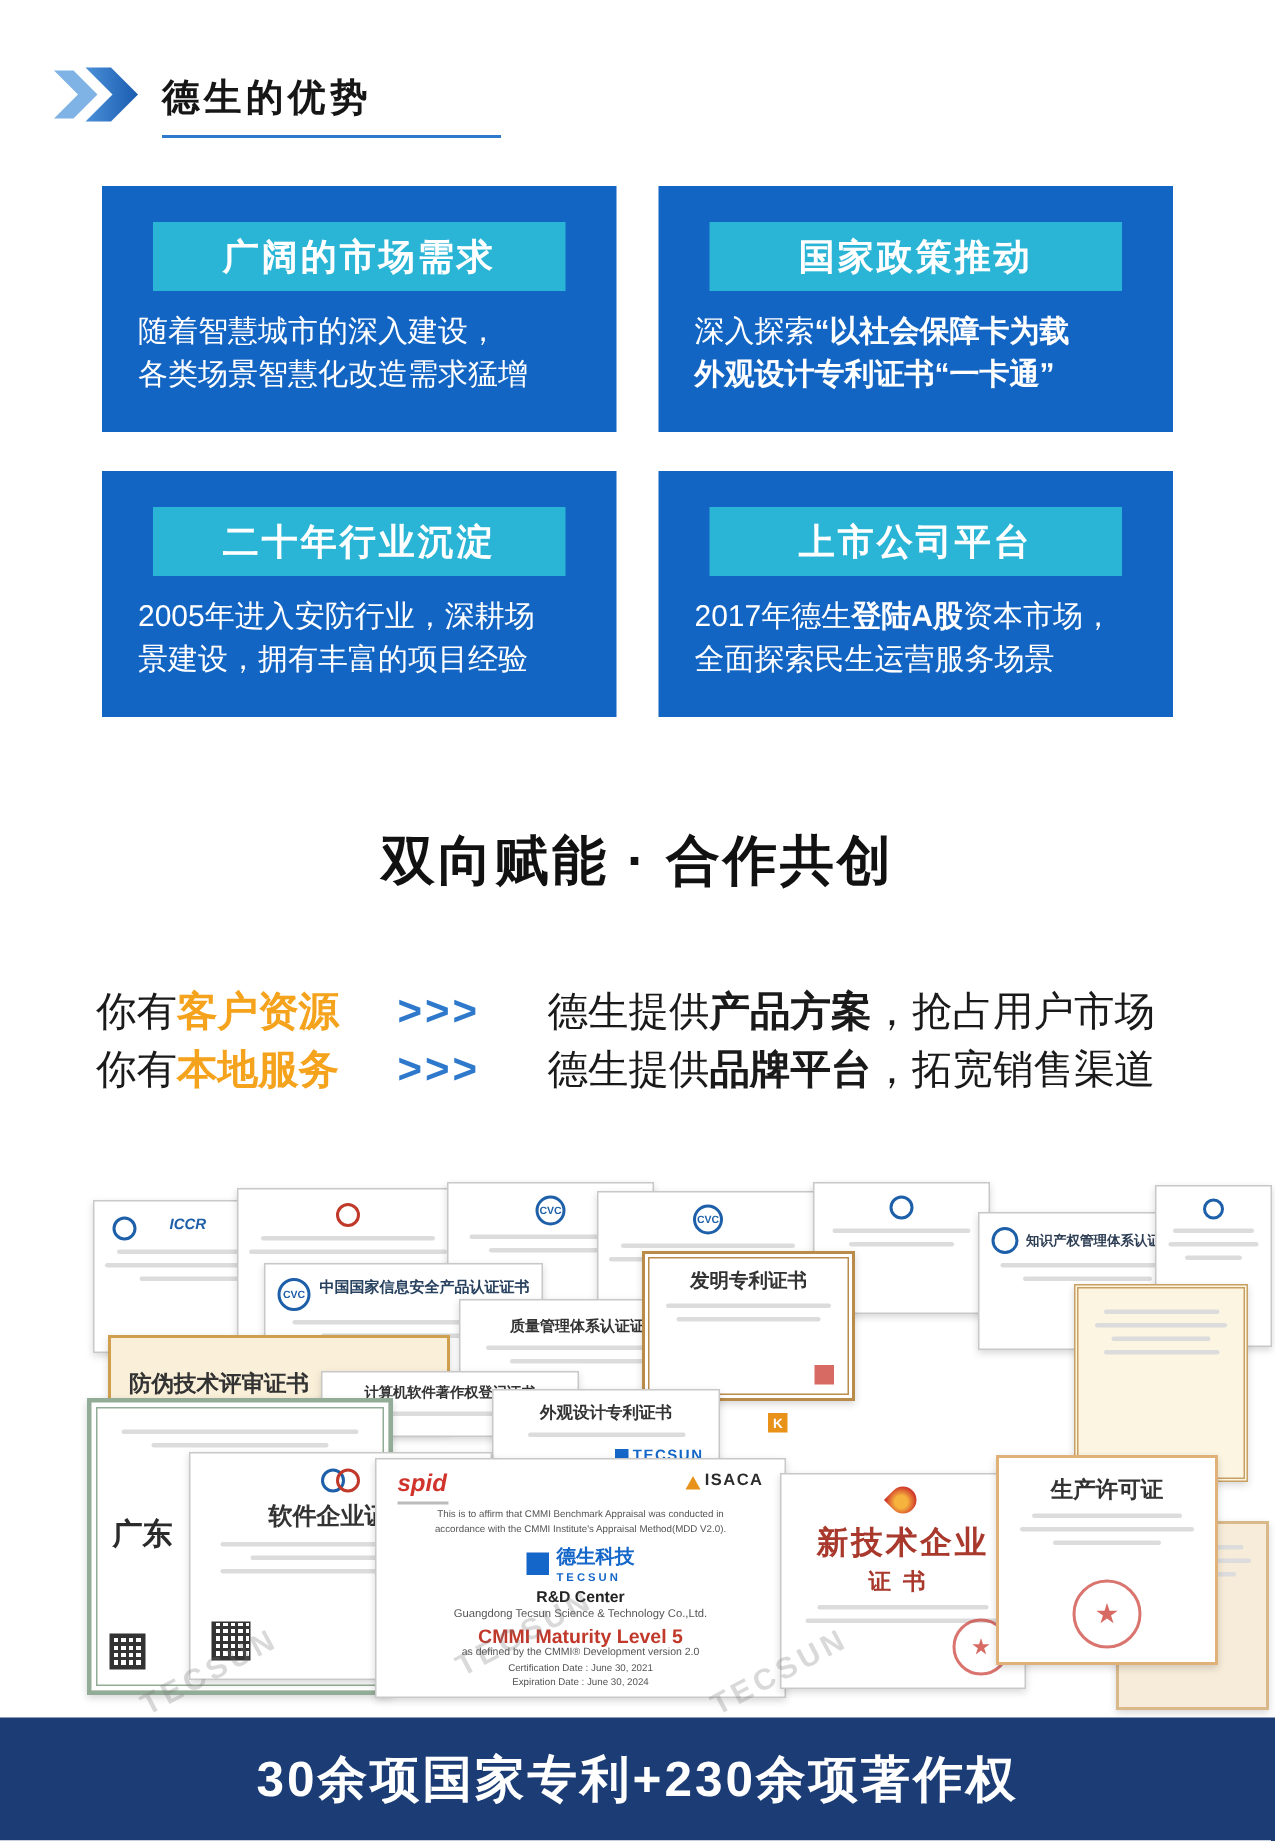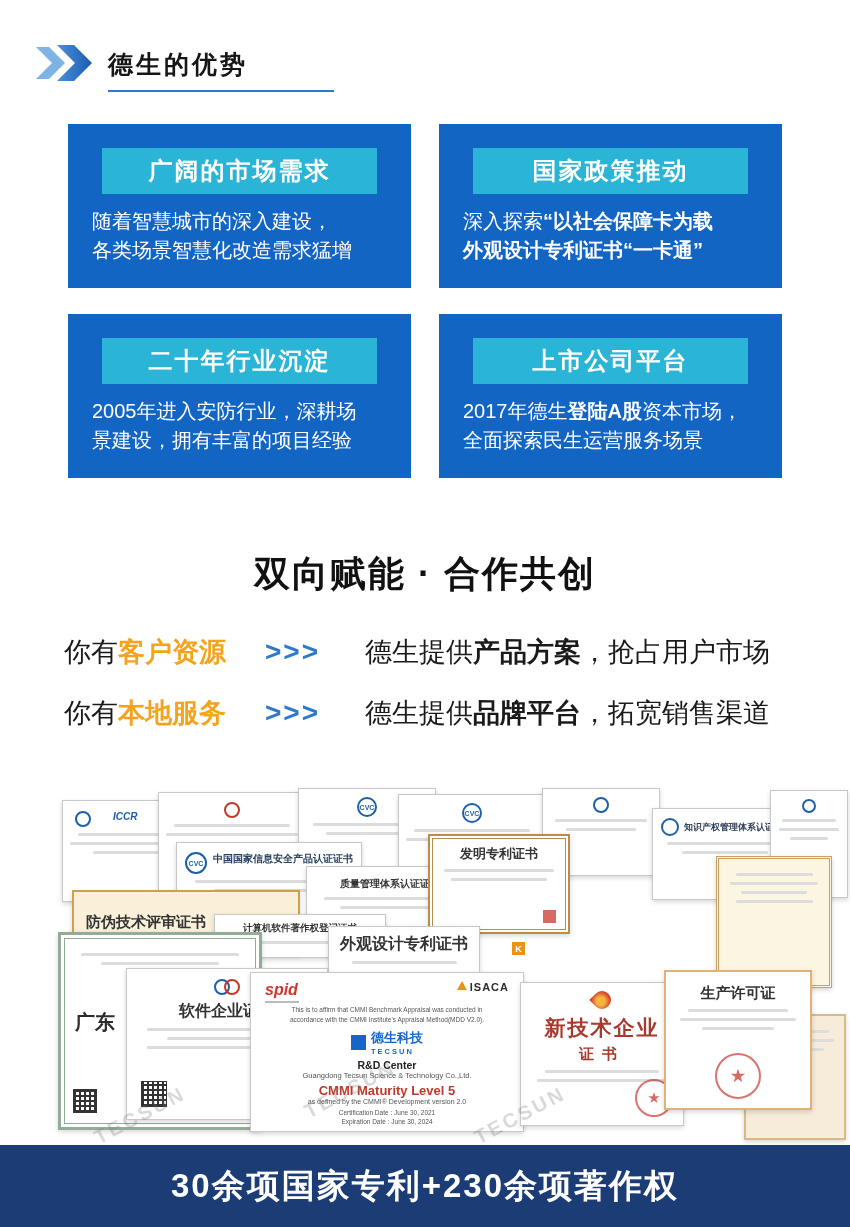--- a/index.html
+++ b/index.html
@@ -93,21 +93,21 @@
     <p class="cbody"><span>2005年进入安防行业，深耕场</span><br><span>景建设，拥有丰富的项目经验</span></p>
   </div>
   <div class="card">
     <div class="badge"><span>上市公司平台</span></div>
     <p class="cbody"><span>2017年德生</span><b>登陆A股</b><span>资本市场，</span><br><span>全面探索民生运营服务场景</span></p>
   </div>
 </section>
 
 <h2 class="syn-title">双向赋能 · 合作共创</h2>
 
-<div class="srow" style="top:634px">
+<div class="srow" style="top:656px">
   <div class="sleft"><span>你有</span><span class="hl">客户资源</span></div>
   <div class="sarrows">&gt;&gt;&gt;</div>
   <div class="sright"><span>德生提供</span><b>产品方案</b><span>，抢占用户市场</span></div>
 </div>
 
 <div class="srow" style="top:695px">
   <div class="sleft"><span>你有</span><span class="hl">本地服务</span></div>
   <div class="sarrows">&gt;&gt;&gt;</div>
   <div class="sright"><span>德生提供</span><b>品牌平台</b><span>，拓宽销售渠道</span></div>
 </div>
@@ -217,21 +217,21 @@
 
   <div class="cert" style="left:214px;top:128px;width:172px;height:44px">
     <div style="font-size:9.5px;font-weight:bold;color:#333;text-align:center;margin-top:7px">计算机软件著作权登记证书</div>
     <div class="ln w7"></div>
   </div>
 
 
   <div style="position:absolute;left:512px;top:156px;width:13px;height:13px;background:#e8921a;color:#fff;font-size:9px;font-weight:bold;display:flex;align-items:center;justify-content:center">K</div>
 
   <div class="cert" style="left:328px;top:140px;width:152px;height:62px">
-    <div class="ctitle" style="font-size:16px;margin-top:7px">外观设计专利证书</div>
+    <div class="ctitle" style="font-size:11px;margin-top:7px">外观设计专利证书</div>
     <div class="ln w7"></div>
     <div style="display:flex;align-items:center;justify-content:flex-end;gap:3px;margin:7px 10px 0">
       <div style="width:9px;height:9px;background:#1467c8"></div>
       <span style="color:#1467c8;font-weight:bold;font-size:10px;letter-spacing:1px">TECSUN</span>
     </div>
   </div>
 
   <div class="cert" style="left:58px;top:146px;width:204px;height:198px;border:3px solid #93ac97;box-shadow:inset 0 0 0 3px #fff,inset 0 0 0 4px #93ac97,0 2px 5px rgba(0,0,0,.16)">
     <div class="ln w8" style="margin-top:18px"></div>
     <div class="ln w6"></div>
@@ -253,21 +253,21 @@
         <div class="star" style="width:14px;height:14px"></div>
       </div>
   </div>
 
   <div class="cert" style="left:250px;top:186px;width:274px;height:160px">
     <div style="display:flex;justify-content:space-between;align-items:flex-start;padding:8px 14px 0">
       <div>
         <span style="color:#d0342c;font-weight:bold;font-style:italic;font-size:16px">spid</span>
         <div style="width:34px;height:2px;background:#bbb;margin-top:2px"></div>
       </div>
-      <div style="display:flex;align-items:flex-start;gap:3px">
+      <div style="display:flex;align-items:flex-end;gap:3px">
         <div style="width:0;height:0;border-left:5px solid transparent;border-right:5px solid transparent;border-bottom:9px solid #e8921a"></div>
         <span style="font-weight:bold;font-size:11px;color:#2b2b2b;letter-spacing:1px">ISACA</span>
       </div>
     </div>
     <div style="text-align:center;font-size:6.5px;color:#555;line-height:1.5;margin-top:2px">
       <div>This is to affirm that CMMI Benchmark Appraisal was conducted in</div>
       <div>accordance with the CMMI Institute's Appraisal Method(MDD V2.0).</div>
     </div>
     <div style="display:flex;align-items:center;justify-content:center;gap:5px;margin-top:4px">
       <div style="width:15px;height:15px;background:#1467c8"></div>

